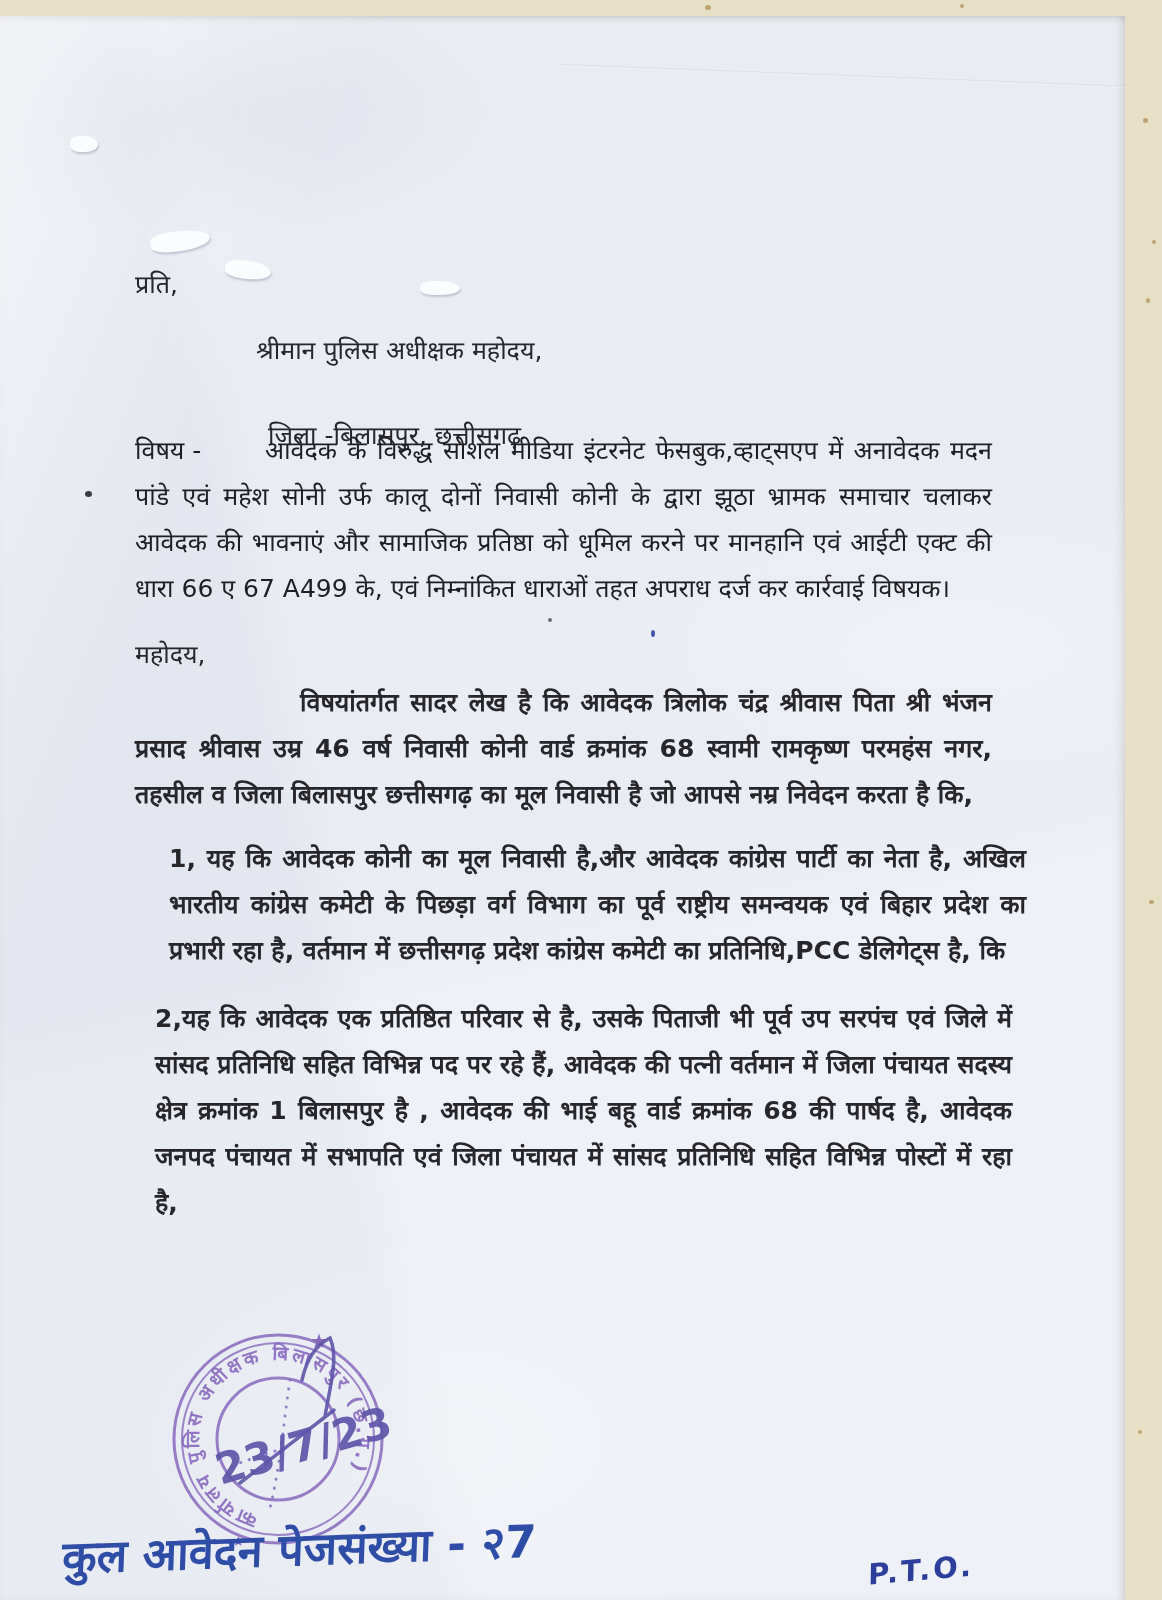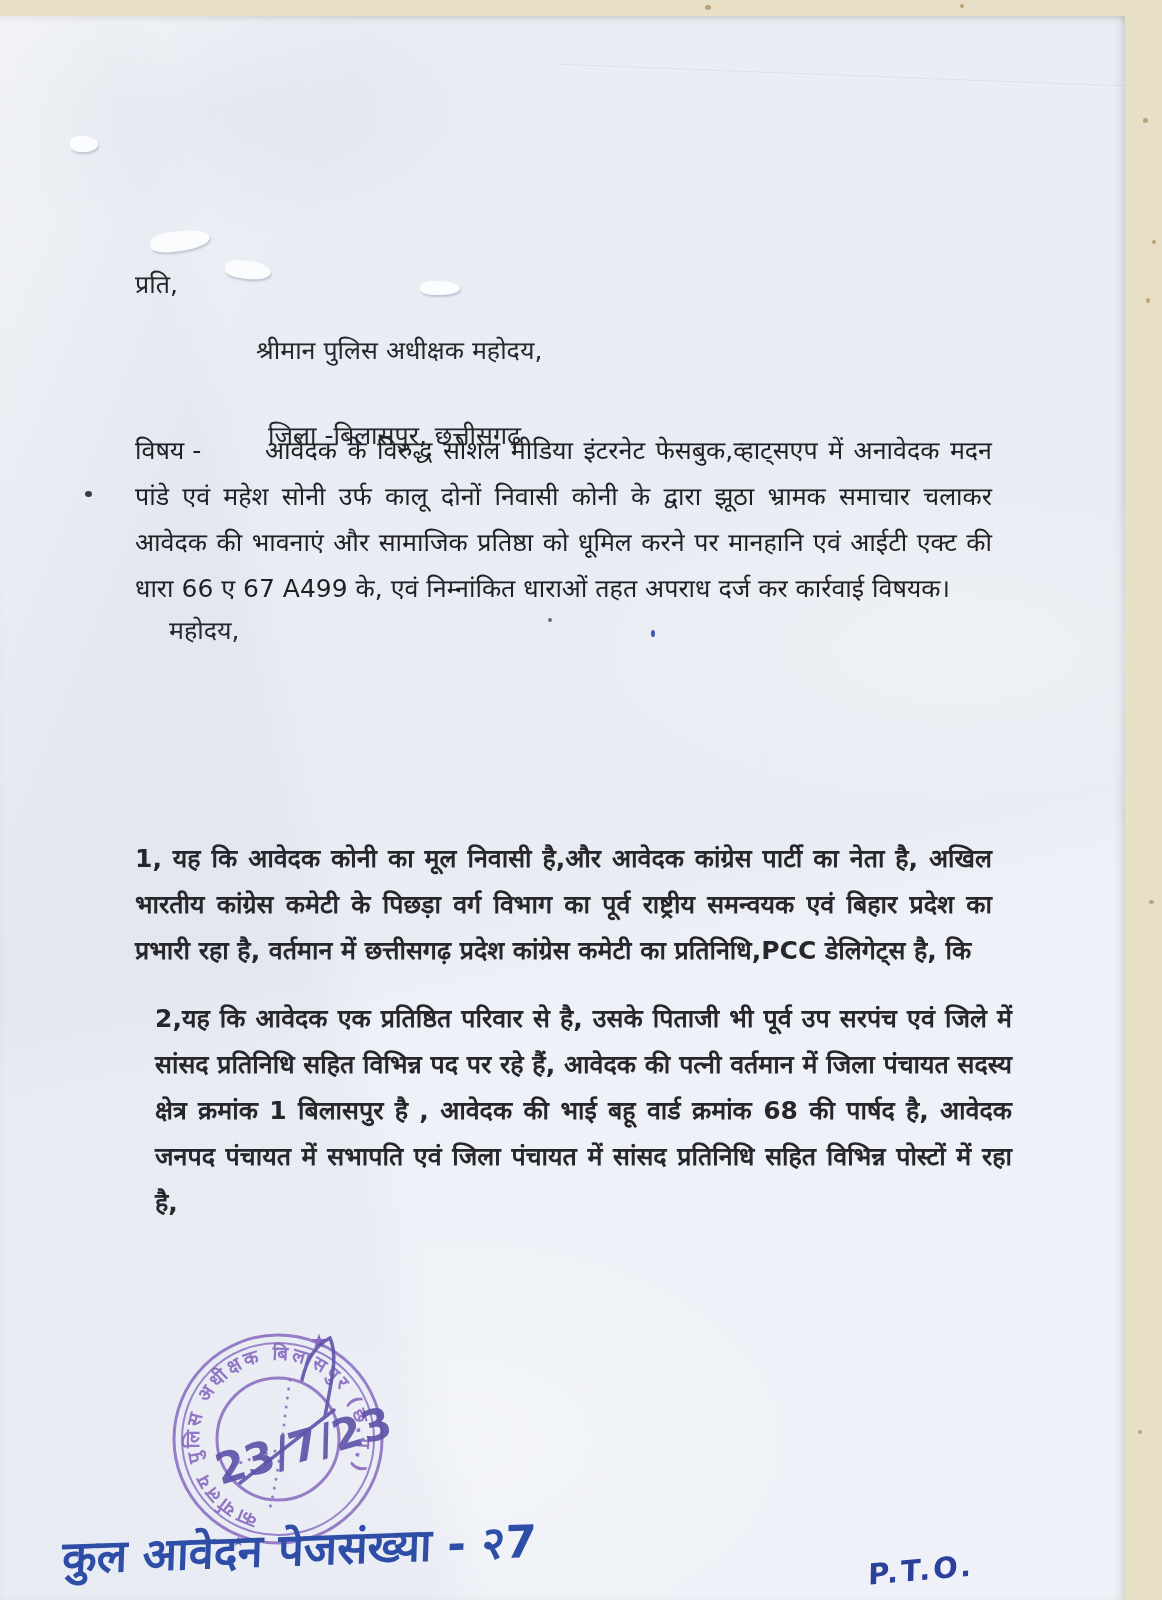--- a/index.html
+++ b/index.html
@@ -66,23 +66,24 @@
   <p class="t light" style="top:262px;">प्रति,</p>
 
   <div>
     <p class="t light" style="left:256px; top:328px;">श्रीमान पुलिस अधीक्षक महोदय,</p>
     <p class="t light" style="left:268px; top:373px;margin-top:40px;">जिला -बिलासपुर, छत्तीसगढ़</p>
   </div>
 
   <p class="t bold light" style="top:428px;">विषय -</p>
   <p class="t bold" style="top:428px; text-indent:130px;">आवेदक के विरुद्ध सोशल मीडिया इंटरनेट फेसबुक,व्हाट्सएप में अनावेदक मदन पांडे एवं महेश सोनी उर्फ कालू दोनों निवासी कोनी के द्वारा झूठा भ्रामक समाचार चलाकर आवेदक की भावनाएं और सामाजिक प्रतिष्ठा को धूमिल करने पर मानहानि एवं आईटी एक्ट की धारा 66 ए 67 A499 के, एवं निम्नांकित धाराओं तहत अपराध दर्ज कर कार्रवाई विषयक।</p>
 
-  <p class="t light" style="top:608px;margin-left:34px;">महोदय,</p>
+  <p class="t light" style="top:632px;">महोदय,</p>
 
-  <p class="t semi" style="top:836px;">1, यह कि आवेदक कोनी का मूल निवासी है,और आवेदक कांग्रेस पार्टी का नेता है, अखिल भारतीय कांग्रेस कमेटी के पिछड़ा वर्ग विभाग का पूर्व राष्ट्रीय समन्वयक एवं बिहार प्रदेश का प्रभारी रहा है, वर्तमान में छत्तीसगढ़ प्रदेश कांग्रेस कमेटी का प्रतिनिधि,PCC डेलिगेट्स है, कि</p>
+  <p class="t semi" style="top:680px; text-indent:165px;">विषयांतर्गत सादर लेख है कि आवेदक त्रिलोक चंद्र श्रीवास पिता श्री भंजन प्रसाद श्रीवास उम्र 46 वर्ष निवासी कोनी वार्ड क्रमांक 68 स्वामी रामकृष्ण परमहंस नगर, तहसील व जिला बिलासपुर छत्तीसगढ़ का मूल निवासी है जो आपसे नम्र निवेदन करता है कि,</p>
+  <p class="t semi" style="top:836px;margin-left:34px;">1, यह कि आवेदक कोनी का मूल निवासी है,और आवेदक कांग्रेस पार्टी का नेता है, अखिल भारतीय कांग्रेस कमेटी के पिछड़ा वर्ग विभाग का पूर्व राष्ट्रीय समन्वयक एवं बिहार प्रदेश का प्रभारी रहा है, वर्तमान में छत्तीसगढ़ प्रदेश कांग्रेस कमेटी का प्रतिनिधि,PCC डेलिगेट्स है, कि</p>
   <p class="t semi" style="top:996px;margin-left:20px;">2,यह कि आवेदक एक प्रतिष्ठित परिवार से है, उसके पिताजी भी पूर्व उप सरपंच एवं जिले में सांसद प्रतिनिधि सहित विभिन्न पद पर रहे हैं, आवेदक की पत्नी वर्तमान में जिला पंचायत सदस्य क्षेत्र क्रमांक 1 बिलासपुर है , आवेदक की भाई बहू वार्ड क्रमांक 68 की पार्षद है, आवेदक जनपद पंचायत में सभापति एवं जिला पंचायत में सांसद प्रतिनिधि सहित विभिन्न पोस्टों में रहा है,</p>
 
   <div class="ink-dot" style="left:85px; top:491px; width:7px; height:6px; background:#3a3a40;"></div>
   <div class="ink-dot" style="left:651px; top:630px; width:4px; height:7px; background:#4356b0;"></div>
   <div class="ink-dot" style="left:548px; top:618px; width:4px; height:4px; background:#6a6a72;"></div>
 
   <div class="stamp">
     <svg width="232" height="242" viewBox="0 0 232 242">
       <g stroke="#7a57b8" fill="none">
         <circle cx="116" cy="121" r="104" stroke-width="3" opacity=".85"></circle>

